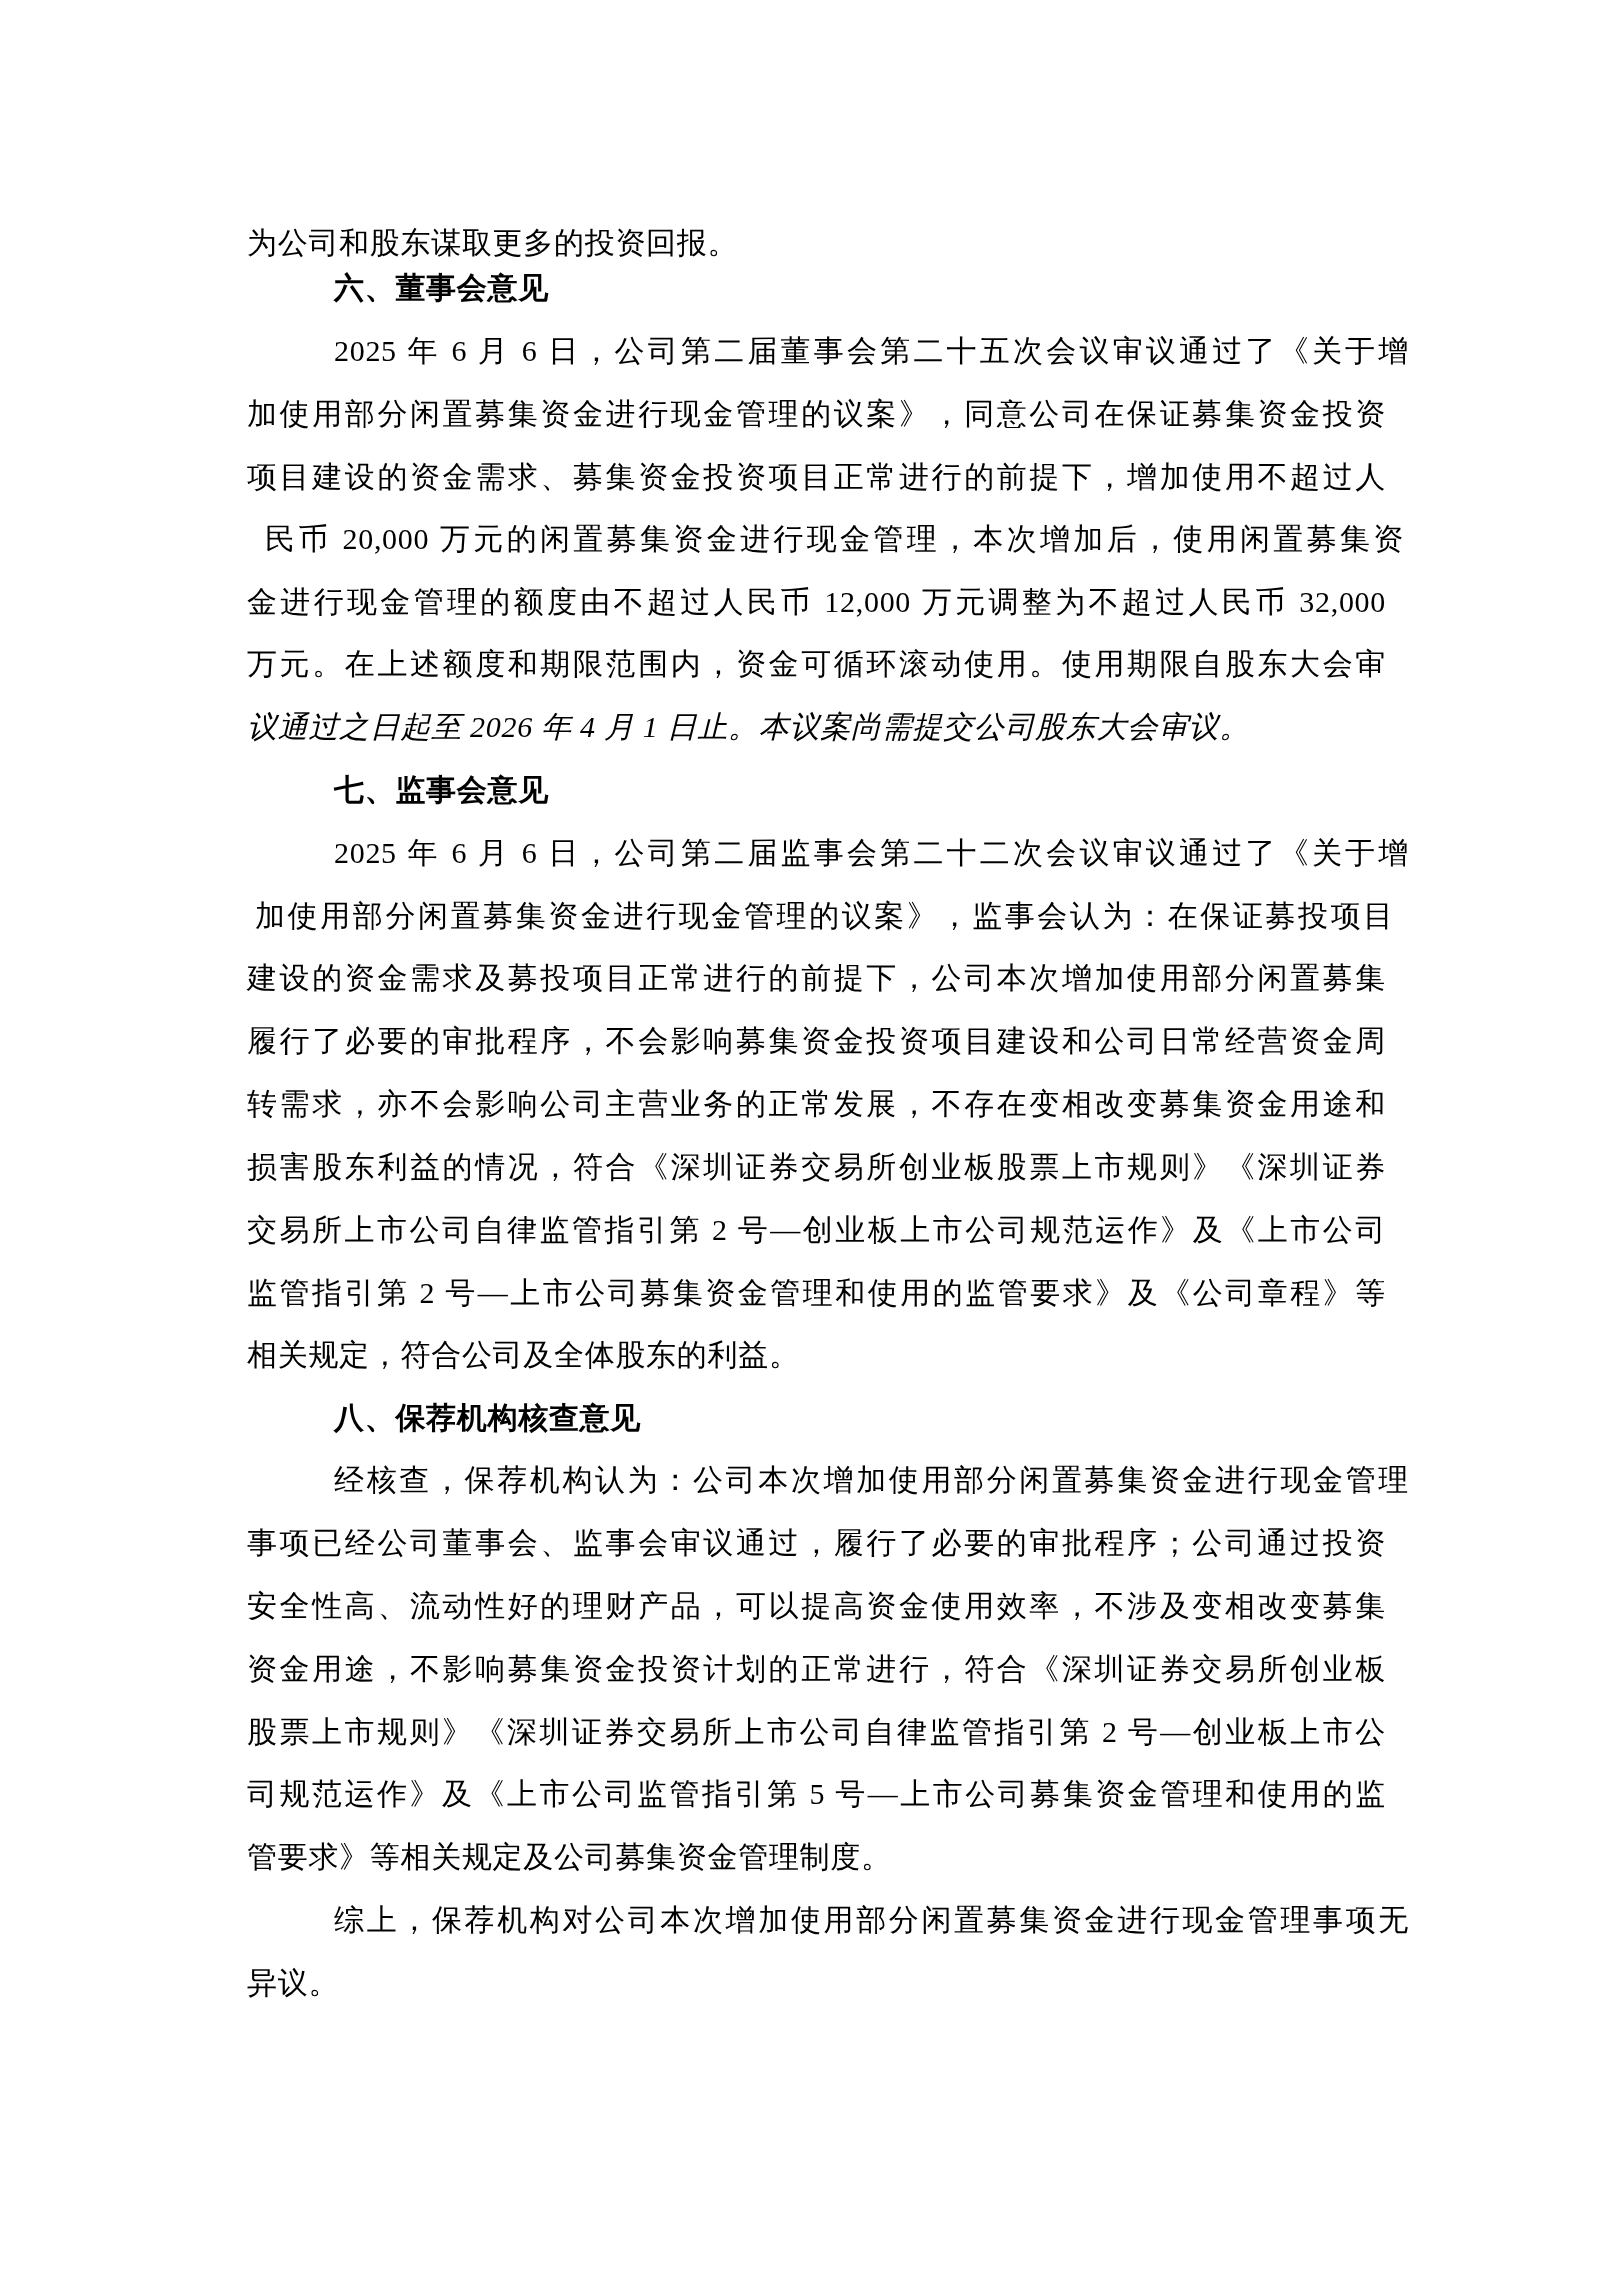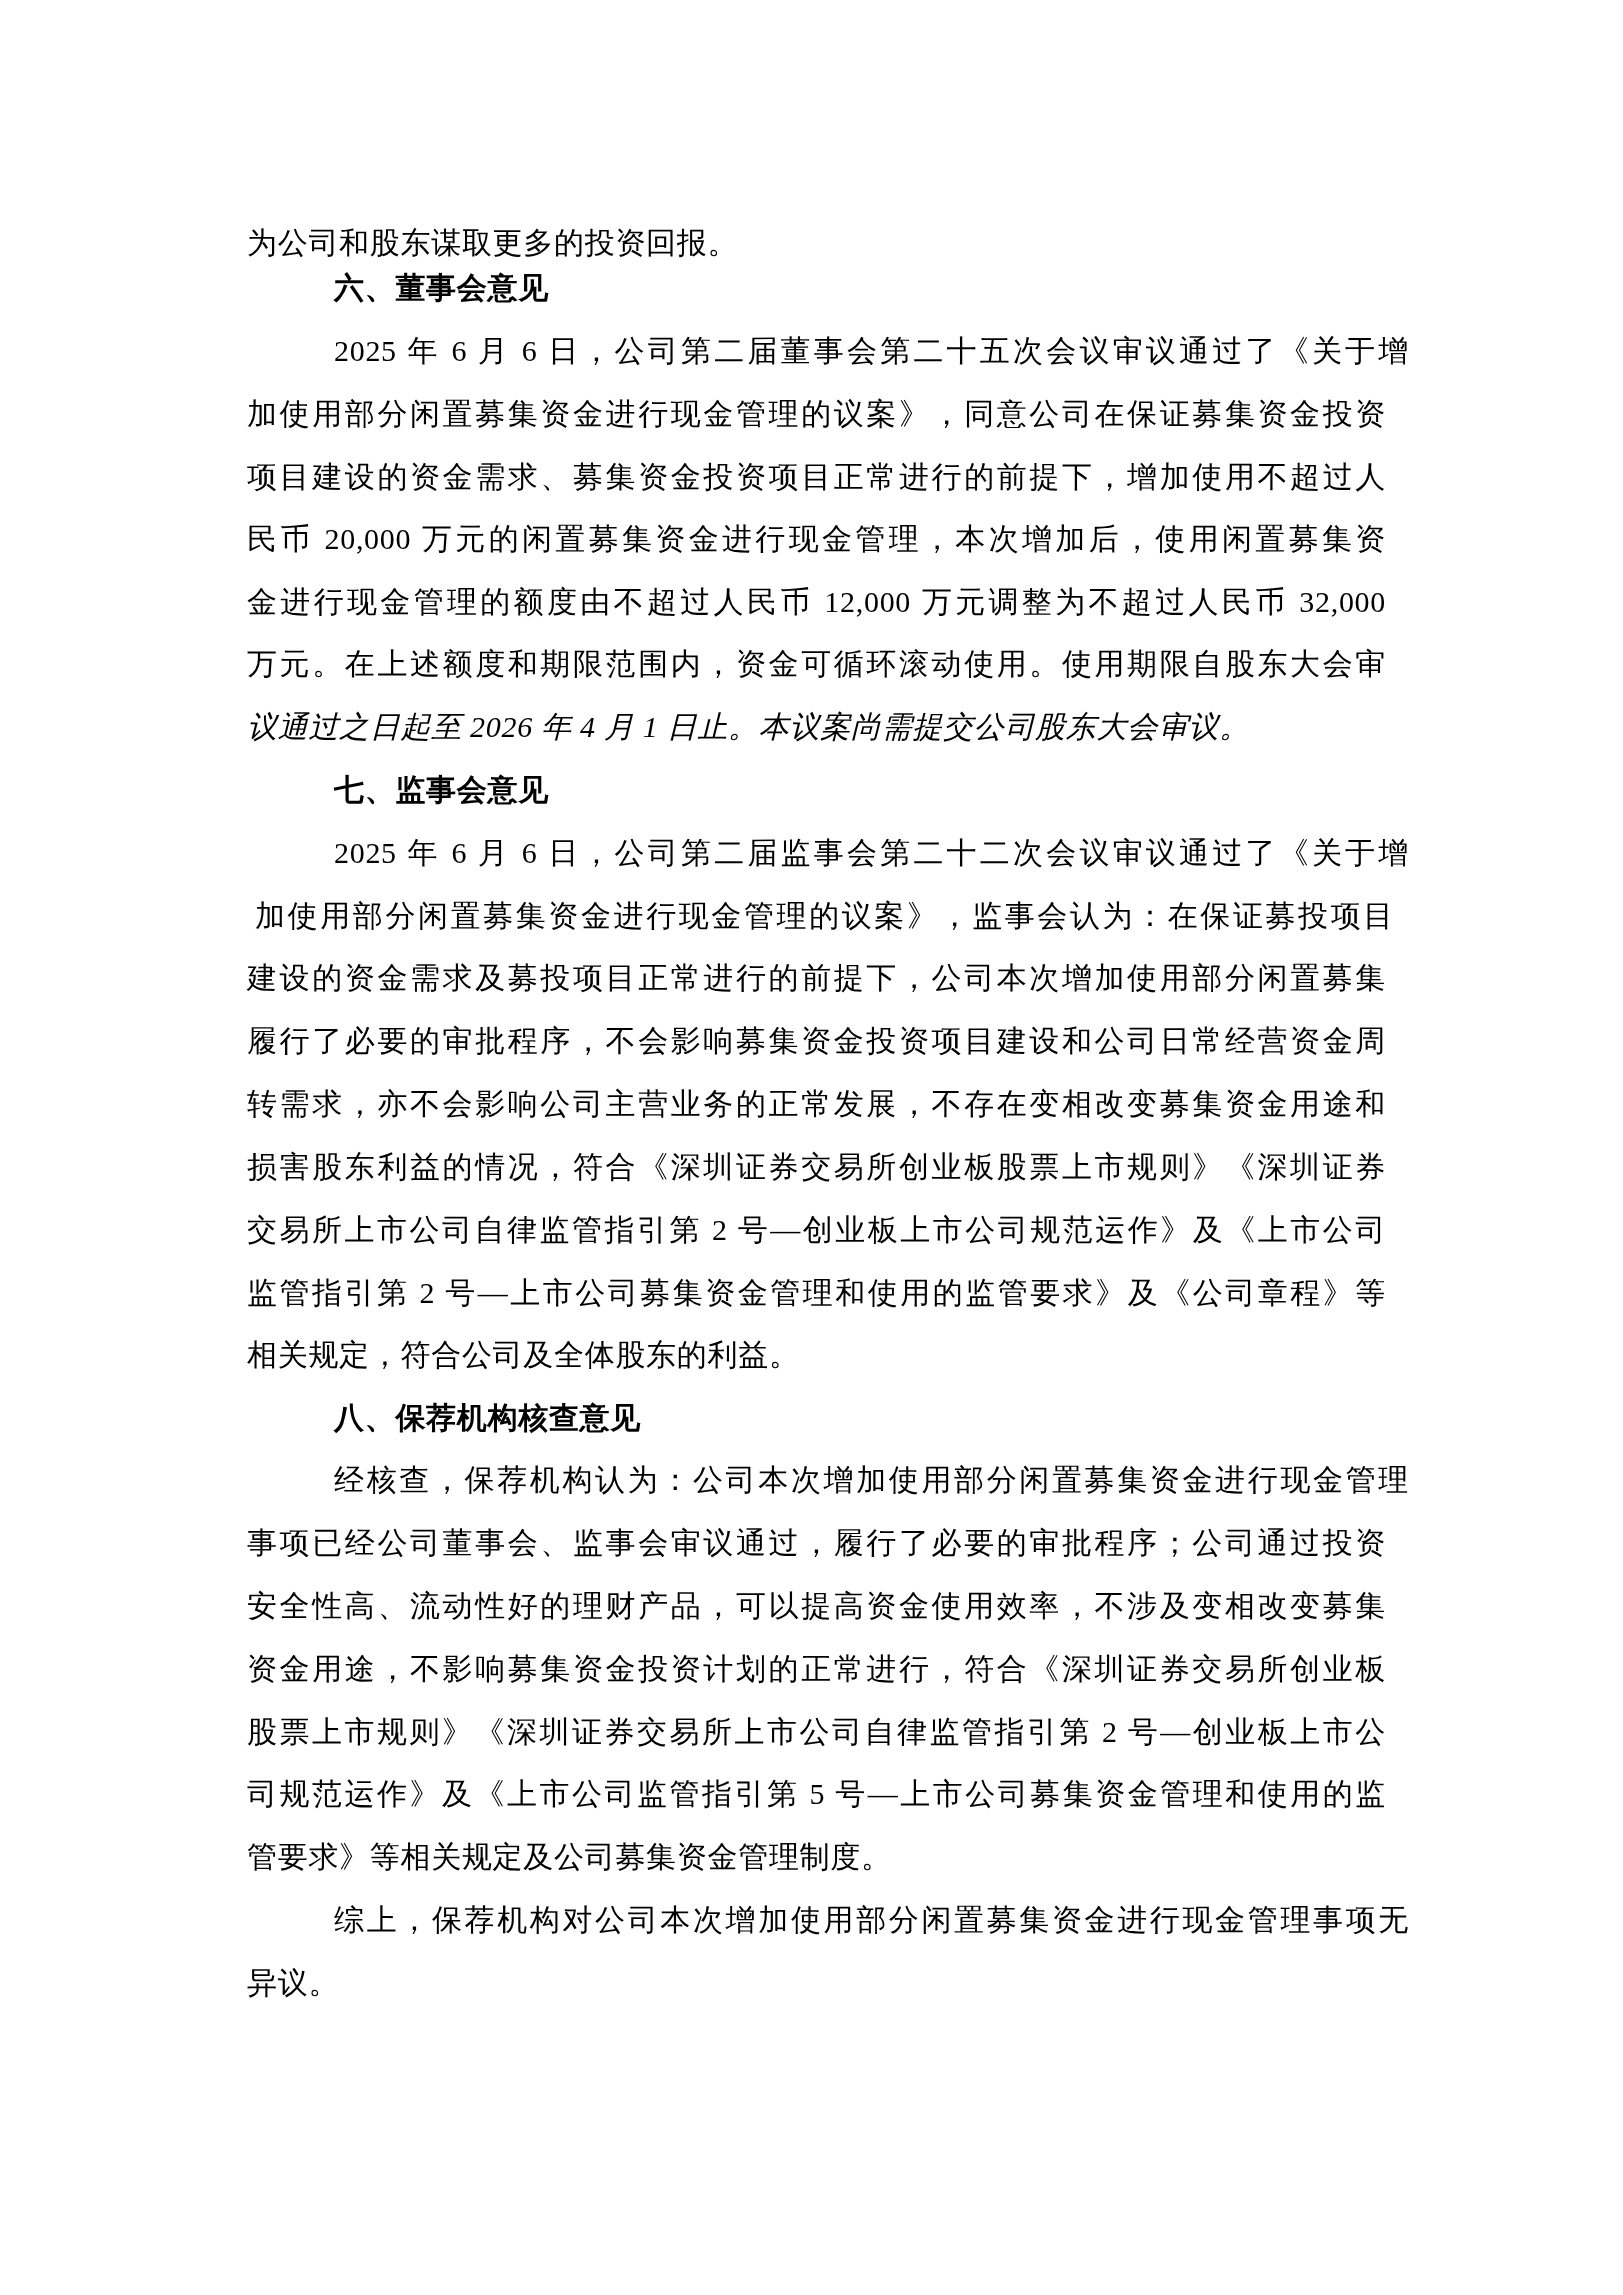--- a/index.html
+++ b/index.html
@@ -25,21 +25,21 @@
   </style>
 </head>
 <body>
 
 <div class="page" id="page">
     <div class="line" style="top: 21px;">为公司和股东谋取更多的投资回报。</div>
     <div class="line indent heading" style="top: 66px;">六、董事会意见</div>
     <div class="line indent justify" style="top: 129px;">2025 年 6 月 6 日，公司第二届董事会第二十五次会议审议通过了《关于增</div>
     <div class="line justify" style="top: 192px;">加使用部分闲置募集资金进行现金管理的议案》，同意公司在保证募集资金投资</div>
     <div class="line justify" style="top: 255px;">项目建设的资金需求、募集资金投资项目正常进行的前提下，增加使用不超过人</div>
-    <div class="line justify" style="top: 317px;">民币 20,000 万元的闲置募集资金进行现金管理，本次增加后，使用闲置募集资</div>
+    <div class="line justify" style="top: 317px; margin-left: 18px;">民币 20,000 万元的闲置募集资金进行现金管理，本次增加后，使用闲置募集资</div>
     <div class="line justify" style="top: 380px;">金进行现金管理的额度由不超过人民币 12,000 万元调整为不超过人民币 32,000</div>
     <div class="line justify" style="top: 442px;">万元。在上述额度和期限范围内，资金可循环滚动使用。使用期限自股东大会审</div>
     <div class="line" style="top: 505px; font-style: italic;">议通过之日起至 2026 年 4 月 1 日止。本议案尚需提交公司股东大会审议。</div>
     <div class="line indent heading" style="top: 568px;">七、监事会意见</div>
     <div class="line indent justify" style="top: 631px;">2025 年 6 月 6 日，公司第二届监事会第二十二次会议审议通过了《关于增</div>
     <div class="line justify" style="top: 694px; margin-left: 8px;">加使用部分闲置募集资金进行现金管理的议案》，监事会认为：在保证募投项目</div>
     <div class="line justify" style="top: 756px;">建设的资金需求及募投项目正常进行的前提下，公司本次增加使用部分闲置募集</div>
     <div class="line justify" style="top: 819px;">履行了必要的审批程序，不会影响募集资金投资项目建设和公司日常经营资金周</div>
     <div class="line justify" style="top: 882px;">转需求，亦不会影响公司主营业务的正常发展，不存在变相改变募集资金用途和</div>
     <div class="line justify" style="top: 945px;">损害股东利益的情况，符合《深圳证券交易所创业板股票上市规则》《深圳证券</div>

